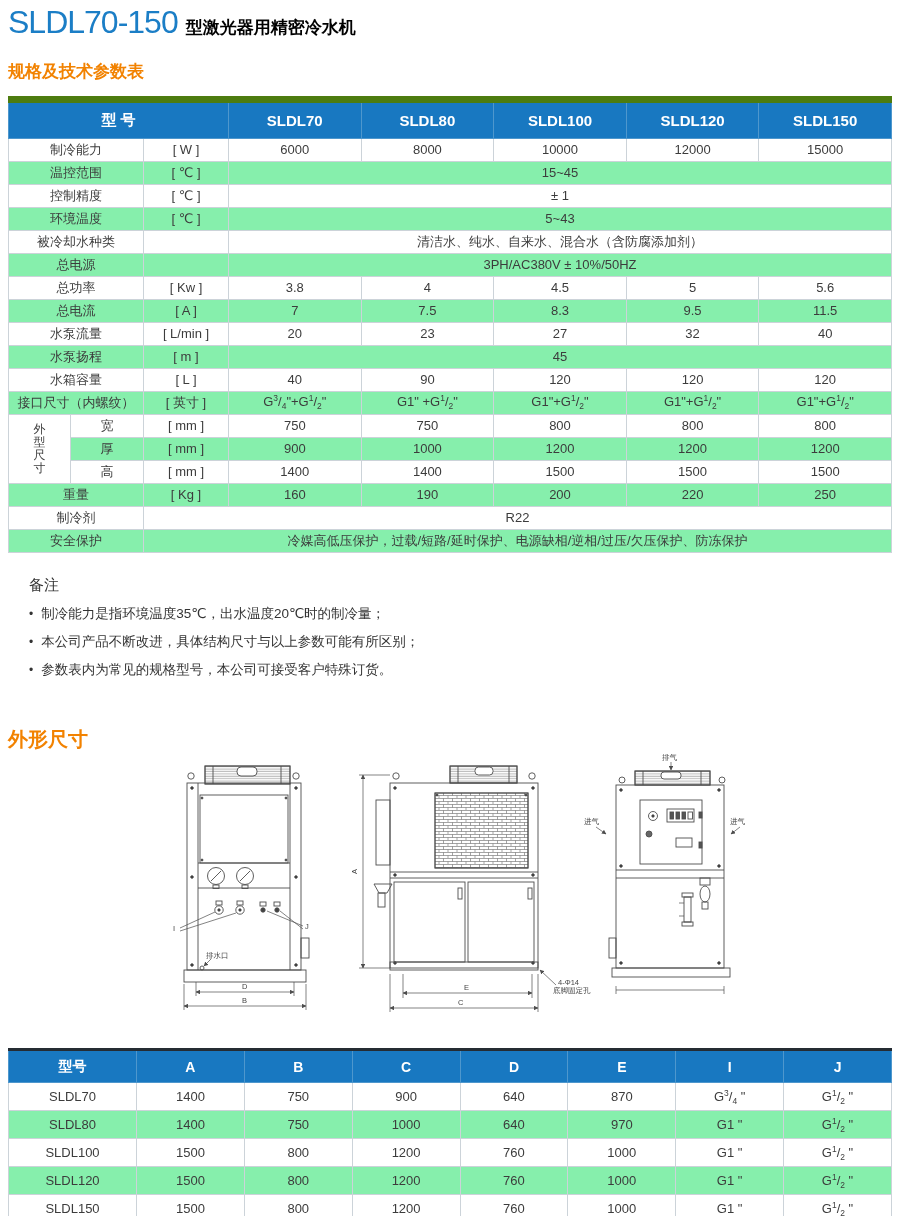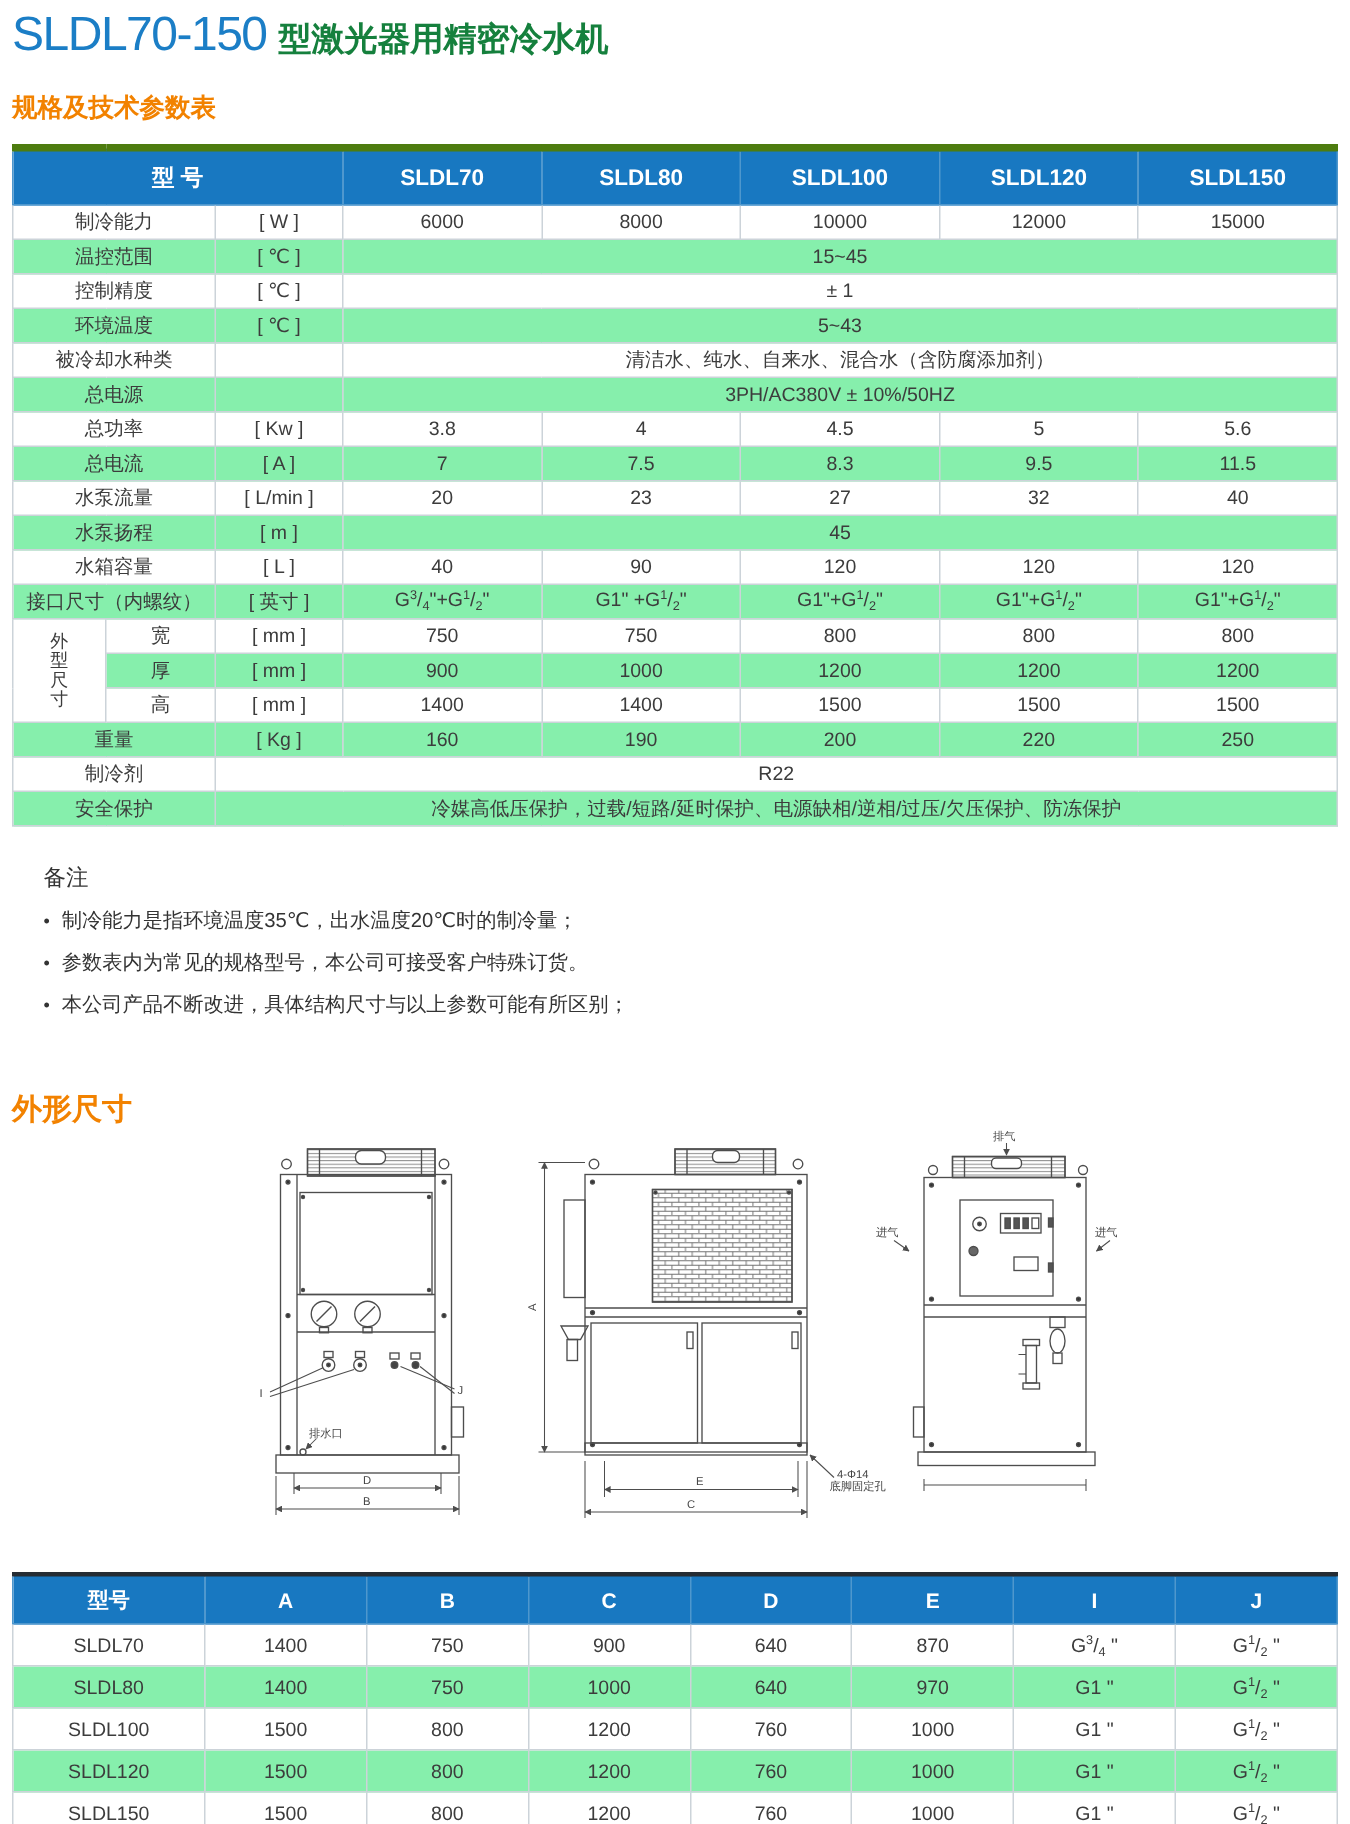--- a/index.html
+++ b/index.html
@@ -2,29 +2,29 @@
 <html><head>
 <meta charset="utf-8">
 <style>
   html,body{margin:0;padding:0;background:#fff;}
   body{font-family:"Liberation Sans","DejaVu Sans",sans-serif;}
   .page{position:relative;width:900px;height:1216px;background:#fff;overflow:hidden;}
 
   
   .page-title{position:absolute;left:8px;top:4px;white-space:nowrap;}
   .page-title .model{font-size:32px;font-weight:normal;color:#1b7ec6;letter-spacing:-1px;}
-  .page-title .suffix{font-size:22px;font-weight:bold;color:#15803d;margin-left:8px;}
+  .page-title .suffix{font-size:17px;font-weight:bold;color:#000000;margin-left:8px;}
   .sec-title{position:absolute;left:8px;color:#f28200;font-weight:bold;}
   .sec-specs{top:60px;font-size:17px;}
   .sec-dims{top:726px;font-size:20px;}
 
   
   table{border-collapse:collapse;table-layout:fixed;background:#fff;}
   #spec-table{position:absolute;left:8px;top:96px;width:884px;font-size:13px;color:#3c3c3c;
-    text-align:center;border-top:5px solid #4d7c0f;}
+    text-align:center;border-top:7px solid #4d7c0f;}
   #dim-table{position:absolute;left:8px;top:1048px;width:884px;font-size:13px;color:#3c3c3c;
     text-align:center;border-top:3px solid #252c33;}
   th{background:#1878c1;color:#fff;font-weight:bold;border:1px solid #4e97cd;}
   #spec-table th{height:33px;font-size:15px;}
   #dim-table th{height:29px;font-size:14px;}
   td{border:1px solid #ccd3d9;padding:0 2px;}
   #spec-table td{height:22px;line-height:1.1;}
   #dim-table td{height:27px;}
   tr.alt td{background:#86efac;}
   td.grp{background:#fff;font-size:12px;line-height:1.35;}
@@ -208,22 +208,22 @@
           <td colspan="2">安全保护</td>
           <td colspan="6">冷媒高低压保护，过载/短路/延时保护、电源缺相/逆相/过压/欠压保护、防冻保护</td>
         </tr>
       </tbody>
     </table>
 
   <div class="notes">
     <div class="notes-title">备注</div>
     <ul id="notes-list">
         <li>制冷能力是指环境温度35℃，出水温度20℃时的制冷量；</li>
+        <li>本公司产品不断改进，具体结构尺寸与以上参数可能有所区别；</li>
         <li>参数表内为常见的规格型号，本公司可接受客户特殊订货。</li>
-        <li>本公司产品不断改进，具体结构尺寸与以上参数可能有所区别；</li>
       </ul>
   </div>
 
   <div class="sec-title sec-dims">外形尺寸</div>
 
   <div class="drawings">
     <svg width="900" height="300" viewBox="0 745 900 300" class="dwg">
       <defs>
         <pattern id="hstripe" width="4" height="2.4" patternUnits="userSpaceOnUse">
           <line x1="0" y1="1" x2="4" y2="1" stroke="#777" stroke-width="0.6"></line>

